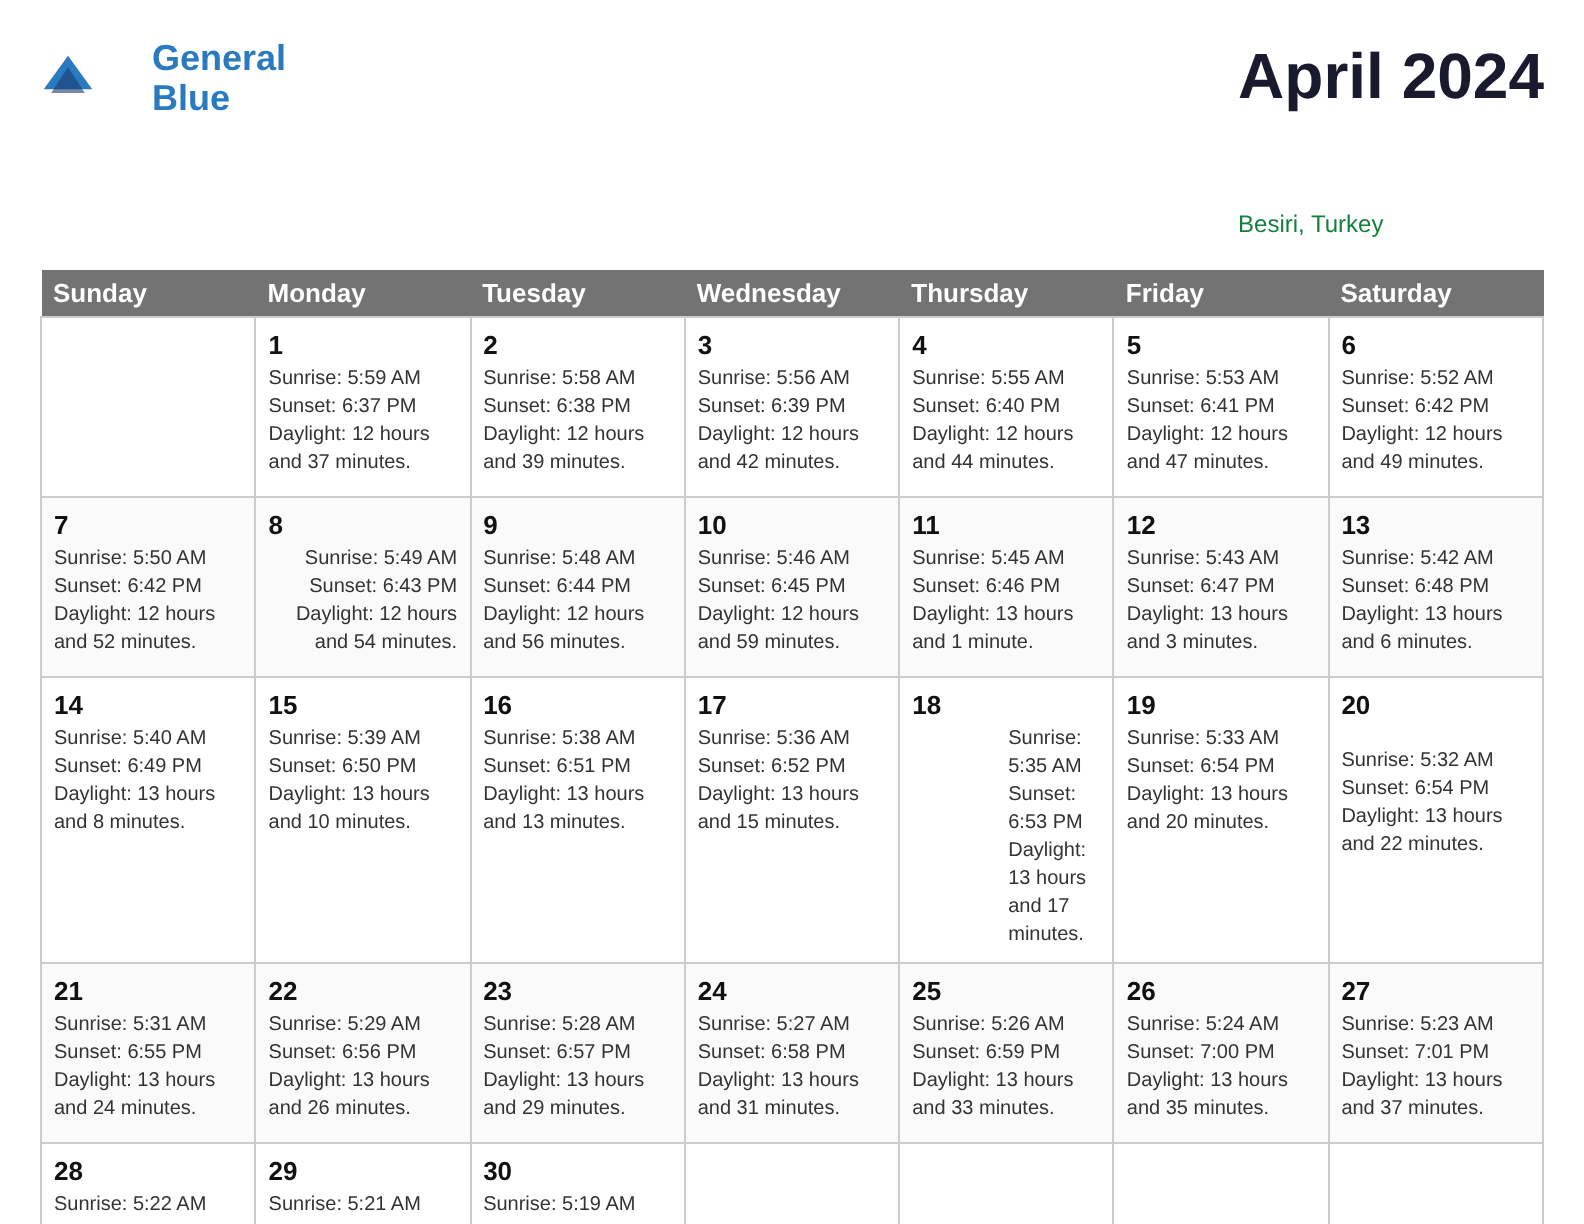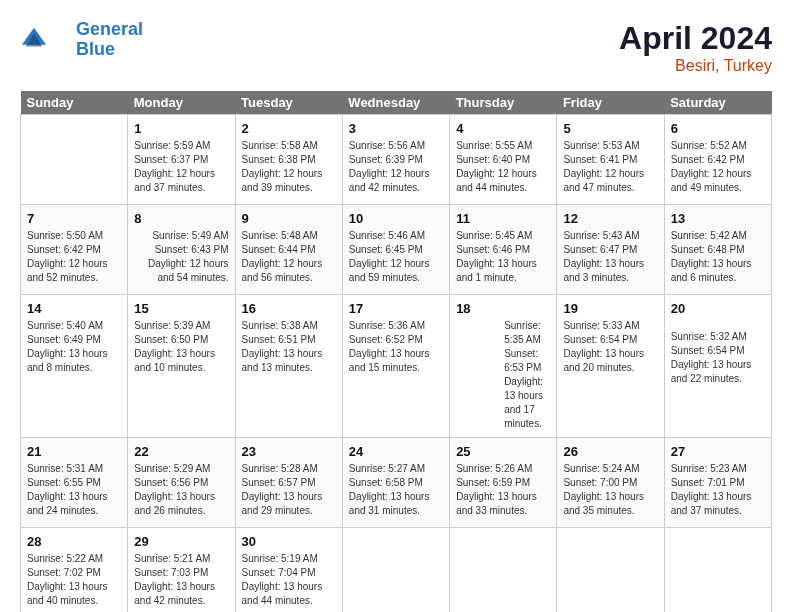--- a/index.html
+++ b/index.html
@@ -29,30 +29,31 @@
     }
     .logo-text span {
       color: #2a7abf;
       margin-left: 24px;
     }
     .logo-icon {
       width: 28px;
       height: 28px;
     }
     .title-section {
-      text-align: right;
+      text-align: left;
     }
     .month-title {
       font-size: 32px;
       font-weight: bold;
       color: #1a1a2e;
     }
     .location {
-      font-size: 16px;
-      color: #c2410c;
+      font-size: 12px;
+      color: #15803d;
+      margin-top: 48px;
     }
     table {
       width: 100%;
       border-collapse: collapse;
       font-size: 11px;
     }
     th {
       background-color: #737373;
       color: white;
       padding: 4px 6px;

